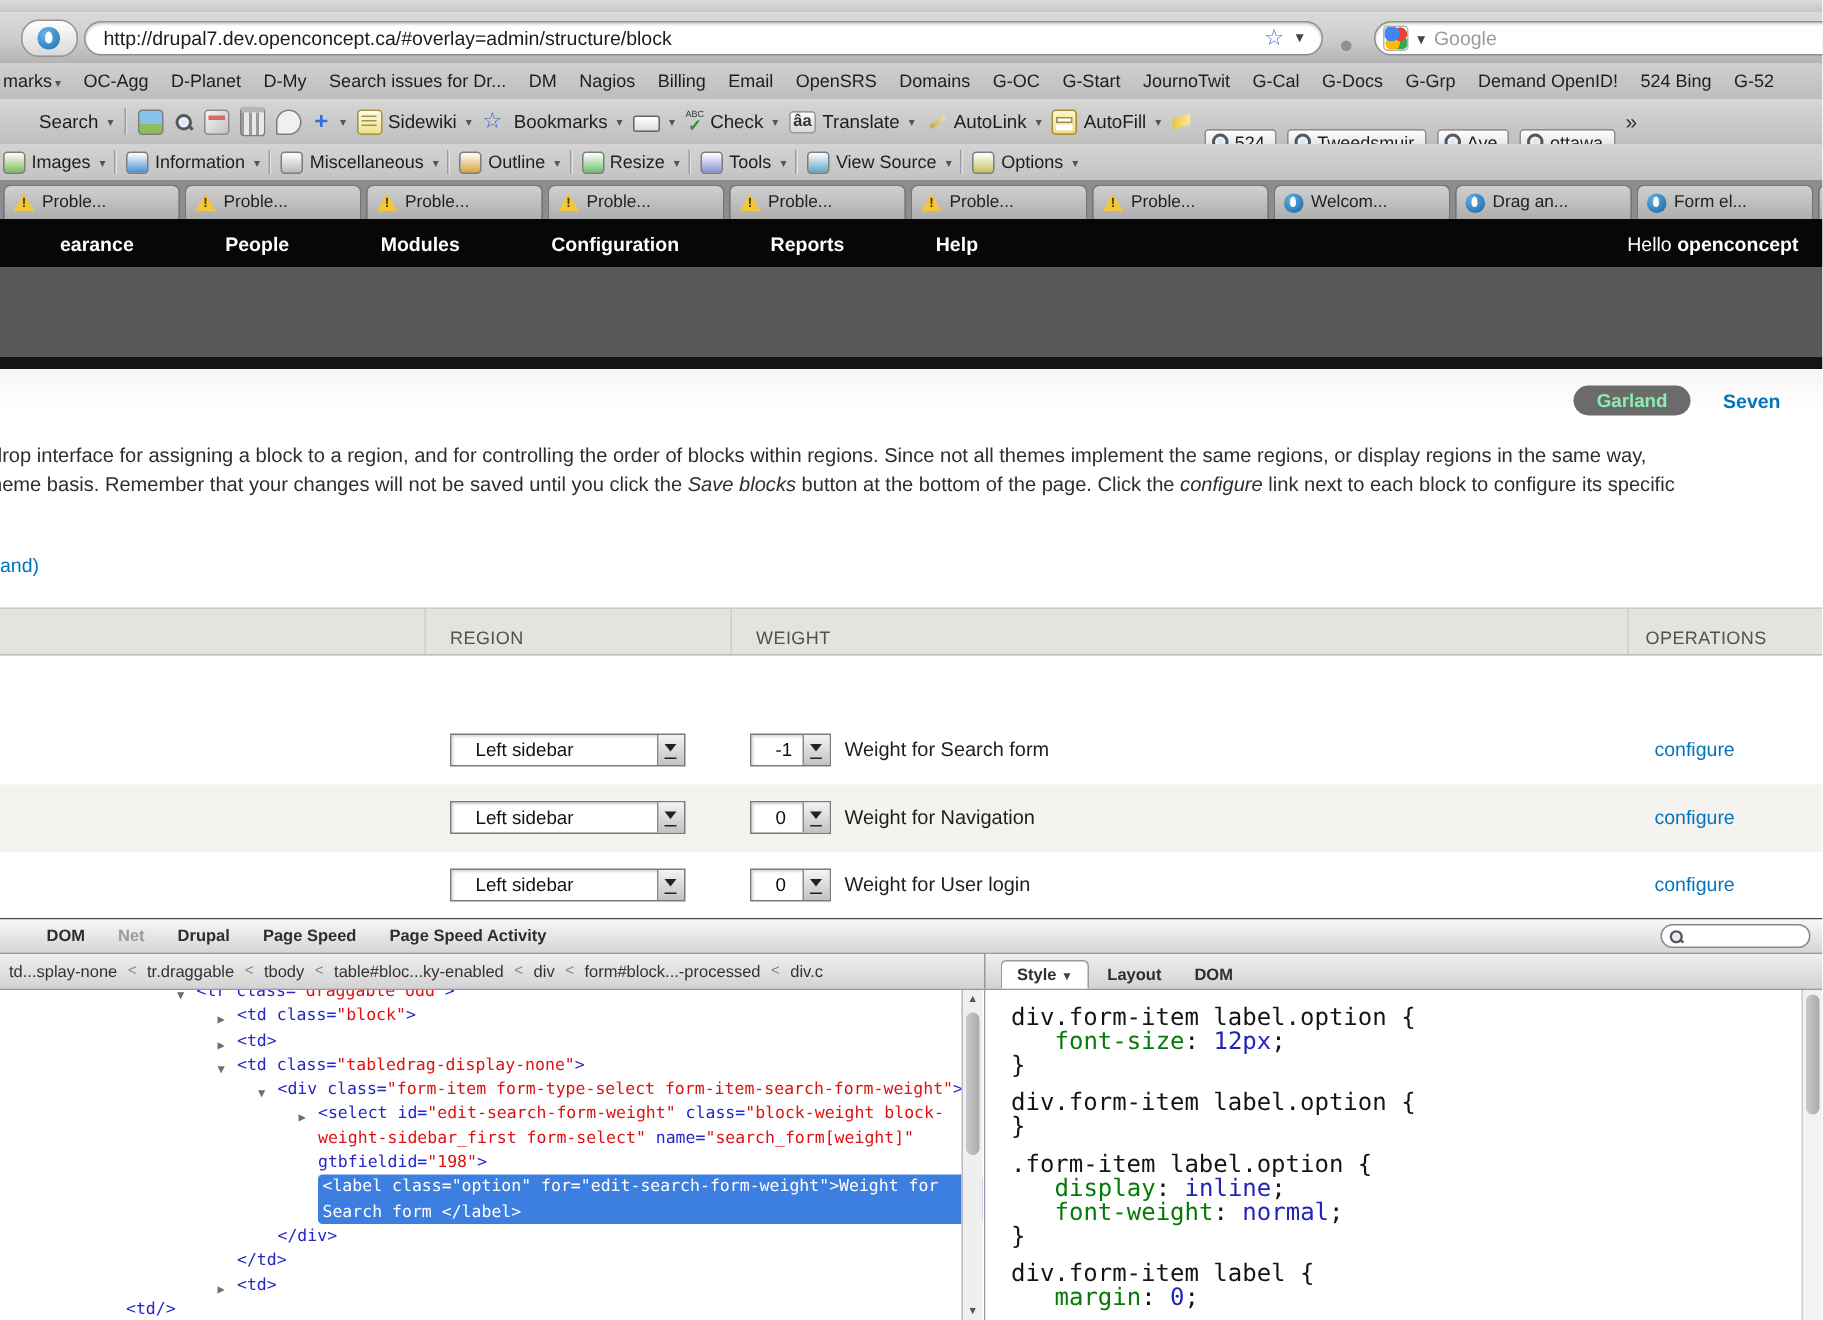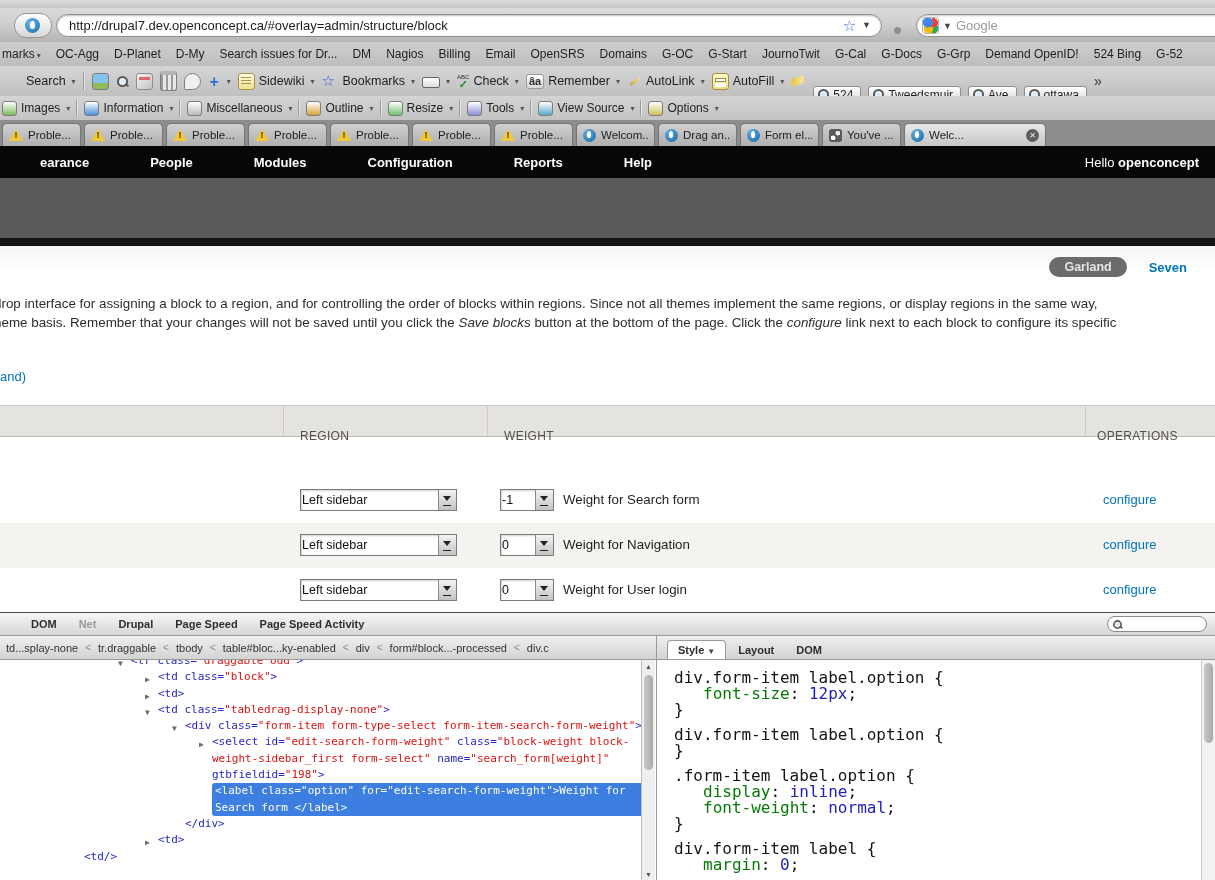--- a/index.html
+++ b/index.html
@@ -60,55 +60,55 @@
   .ic-highlight::after{content:"";position:absolute;left:1px;top:3px;width:11px;height:8px;background:linear-gradient(90deg,#e8c53a,#f7ea9c);transform:skewX(-20deg) rotate(-18deg);}
   .term-btn{display:flex;align-items:center;gap:3px;border:1px solid #8f8f8f;border-radius:3px;background:linear-gradient(#fefefe,#d6d6d6);padding:1px 7px 1px 3px;font-size:12px;color:#1e1e1e;flex:none;margin-top:27px;}
   .more-chevrons{font-size:14px;color:#333;}
 
   #wdtoolbar{top:96px;height:24px;background:linear-gradient(#d4d4d4,#c3c3c3);border-bottom:1px solid #9a9a9a;display:flex;align-items:center;gap:6px;padding-left:2px;overflow:hidden;white-space:nowrap;font-size:12px;color:#1e1e1e;}
   .wd-ic{width:13px;height:13px;border-radius:3px;flex:none;}
   .wd-sep{width:1px;height:16px;background:#9c9c9c;border-right:1px solid #e4e4e4;flex:none;}
   .wd-item{display:flex;align-items:center;gap:4px;flex:none;}
 
   #tabbar{top:120px;height:26px;background:#8d8d8d;display:flex;align-items:flex-end;gap:3px;padding-left:2px;overflow:hidden;}
-  .tab{height:23px;width:79px;border:1px solid #757575;border-bottom:none;border-radius:5px 5px 0 0;background:linear-gradient(#d0d0d0,#aeaeae);display:flex;align-items:center;gap:5px;padding:0 6px;box-sizing:border-box;flex:none;}
+  .tab{height:23px;width:118px;border:1px solid #757575;border-bottom:none;border-radius:5px 5px 0 0;background:linear-gradient(#d0d0d0,#aeaeae);display:flex;align-items:center;gap:5px;padding:0 6px;box-sizing:border-box;flex:none;}
   .tab.active{width:142px;background:linear-gradient(#e8e8e8,#c6c6c6);}
   .tab-label{font-size:11.5px;color:#222;white-space:nowrap;overflow:hidden;text-overflow:clip;flex:1;}
   .fav-warning{width:14px;height:12px;flex:none;position:relative;background:#f3c73c;clip-path:polygon(50% 0,100% 100%,0 100%);}
   .fav-warning::after{content:"!";position:absolute;left:0;right:0;top:1px;text-align:center;font-size:9px;font-weight:bold;color:#4d3a00;}
   .fav-drupal{width:13px;height:13px;border-radius:50%;flex:none;position:relative;background:radial-gradient(circle at 35% 30%,#5fb0e4,#15639f);}
   .fav-drupal::after{content:"";position:absolute;left:4px;top:2px;width:4px;height:7px;border-radius:50%/60% 60% 40% 40%;background:#fff;}
   .fav-share{width:13px;height:13px;border-radius:3px;flex:none;background:
      radial-gradient(circle at 32% 68%,#fff 0 18%,transparent 20%),
      radial-gradient(circle at 68% 32%,#e8e8e8 0 18%,transparent 20%),#5a5a5e;}
   .tab-close{width:13px;height:13px;border-radius:50%;background:#5e5e5e;color:#eee;font-size:8px;line-height:13px;text-align:center;flex:none;}
 
   
   #adminbar{top:146px;height:32px;background:#070707;display:flex;align-items:center;gap:21px;padding-left:0;color:#fff;}
   .admin-item{font-size:13px;font-weight:bold;flex:none;margin-left:40px;}
   #greeting{position:absolute;right:16px;font-size:13px;}
   #grayband{top:178px;height:60px;background:#59595b;}
   #blackline{top:238px;height:8px;background:#141414;}
 
   #content{top:246px;height:366px;background:linear-gradient(#f5f5f5,#ffffff 26px);}
   #theme-tabs{position:absolute;top:11px;right:28px;display:flex;align-items:center;gap:22px;}
-  .theme-pill{background:#6b6b6b;color:#e5e5e5;font-weight:bold;font-size:12.5px;border-radius:11px;padding:3px 15px;}
+  .theme-pill{background:#6b6b6b;color:#86efac;font-weight:bold;font-size:12.5px;border-radius:11px;padding:3px 15px;}
   .theme-link{color:#0074bd;font-size:13px;font-weight:700;text-decoration:none;}
   #intro{position:absolute;left:-6px;top:49px;width:1216px;font-size:13.4px;color:#2d2d2d;line-height:18.5px;}
   #partial-link{position:absolute;left:0;top:123px;color:#0074bd;font-size:13px;text-decoration:none;}
 
   #block-table{position:absolute;left:0;right:0;top:159px;}
   .bt-header{position:relative;height:30px;background:#e5e3e0;border-top:1px solid #cdcbc7;border-bottom:1px solid #bebcb8;}
-  .bt-h{position:absolute;top:23px;font-size:12px;color:#54504a;letter-spacing:.3px;}
+  .bt-h{position:absolute;top:12px;font-size:12px;color:#54504a;letter-spacing:.3px;}
   .bt-vsep{position:absolute;top:0;bottom:0;width:1px;background:#cfccc8;}
   .bt-gap{height:41px;}
   .bt-row{position:relative;height:45px;}
   .bt-row.stripe{background:#f4f3ef;}
   .fselect{position:absolute;top:11px;height:22px;background:#fff;border:1px solid #7b7b7b;box-shadow:inset 1px 1px 2px rgba(0,0,0,.18);box-sizing:border-box;}
-  .fs-text{position:absolute;left:1px;top:3px;font-size:12.5px;color:#111;white-space:nowrap;}
+  .fs-text{position:absolute;left:16px;top:3px;font-size:12.5px;color:#111;white-space:nowrap;}
   .fs-btn{position:absolute;right:0;top:0;bottom:0;width:17px;background:linear-gradient(#f4f4f4,#c2c2c2);border-left:1px solid #8a8a8a;}
   .fs-btn::before{content:"";position:absolute;left:4px;top:6px;border:4px solid transparent;border-top:5px solid #222;}
   .fs-btn::after{content:"";position:absolute;left:4px;top:15px;width:8px;height:1px;background:#222;}
   .row-label{position:absolute;left:563px;top:14px;font-size:13.3px;color:#1e1e1e;}
   .op-link{position:absolute;left:1103px;top:14px;font-size:13px;color:#0074bd;text-decoration:none;}
 
   
   #firebug{top:612px;height:268px;background:#fff;border-top:1px solid #4a4a4a;}
   #fb-toolbar{position:absolute;left:0;right:0;top:0;height:22px;background:linear-gradient(#f7f7f7,#d6d6d6);border-bottom:1px solid #9a9a9a;display:flex;align-items:center;padding-left:20px;gap:0;}
   .fb-tab{font-size:11px;font-weight:bold;color:#2e2e2e;padding:0 11px;flex:none;}
@@ -235,21 +235,21 @@
     <span class="tb-menu">
       <span class="ic ic-check">
         <span class="abc">ABC</span>
         <span class="chk">✓</span>
       </span>
       <span class="tb-label">Check</span>
       <span class="dd-arrow">▾</span>
     </span>
     <span class="tb-menu">
       <span class="ic ic-translate">âa</span>
-      <span class="tb-label">Remember</span>
+      <span class="tb-label">Translate</span>
       <span class="dd-arrow">▾</span>
     </span>
     <span class="tb-menu">
       <span class="ic ic-wand"></span>
       <span class="tb-label">AutoLink</span>
       <span class="dd-arrow">▾</span>
     </span>
     <span class="tb-menu">
       <span class="ic ic-form"></span>
       <span class="tb-label">AutoFill</span>
@@ -490,20 +490,21 @@
           <div class="t-line" style="padding-left: 131px; max-width: 571px;"><span class="t-arrow" style="left: 118px;">▼</span><span class="t-tag">&lt;tr class=</span><span class="t-val">"draggable odd"</span><span class="t-tag">&gt;</span></div>
           <div class="t-line" style="padding-left: 158px; max-width: 598px;"><span class="t-arrow" style="left: 145px;">▶</span><span class="t-tag">&lt;td class=</span><span class="t-val">"block"</span><span class="t-tag">&gt;</span></div>
           <div class="t-line" style="padding-left: 158px; max-width: 598px;"><span class="t-arrow" style="left: 145px;">▶</span><span class="t-tag">&lt;td&gt;</span></div>
           <div class="t-line" style="padding-left: 158px; max-width: 598px;"><span class="t-arrow" style="left: 145px;">▼</span><span class="t-tag">&lt;td class=</span><span class="t-val">"tabledrag-display-none"</span><span class="t-tag">&gt;</span></div>
           <div class="t-line" style="padding-left: 185px; max-width: 625px;"><span class="t-arrow" style="left: 172px;">▼</span><span class="t-tag">&lt;div class=</span><span class="t-val">"form-item form-type-select form-item-search-form-weight"</span><span class="t-tag">&gt;</span></div>
           <div class="t-line" style="padding-left: 212px; max-width: 652px;"><span class="t-arrow" style="left: 199px;">▶</span><span class="t-tag">&lt;select id=</span><span class="t-val">"edit-search-form-weight"</span><span class="t-tag"> class=</span><span class="t-val">"block-weight block-weight-sidebar_first form-select"</span><span class="t-tag"> name=</span><span class="t-val">"search_form[weight]"</span><span class="t-tag"> gtbfieldid=</span><span class="t-val">"198"</span><span class="t-tag">&gt;</span></div>
           <div class="t-line" style="padding-left: 212px; max-width: 652px;">
             <span class="hl-box"><span>&lt;label class="option" for="edit-search-form-weight"&gt;Weight for Search form &lt;/label&gt;</span></span>
           </div>
           <div class="t-line" style="padding-left: 185px; max-width: 625px;"><span class="t-tag">&lt;/div&gt;</span></div>
+          <div class="t-line" style="padding-left: 158px; max-width: 598px;"><span class="t-tag">&lt;/td&gt;</span></div>
           <div class="t-line" style="padding-left: 158px; max-width: 598px;"><span class="t-arrow" style="left: 145px;">▶</span><span class="t-tag">&lt;td&gt;</span></div>
           <div class="t-line" style="padding-left: 84px; max-width: 598px;"><span class="t-tag">&lt;td/&gt;</span></div>
         </div>
       <div id="fb-html-scroll">
         <span class="sb-arrow" style="top:1px">▲</span>
         <span class="sb-thumb" style="top:15px;height:95px"></span>
         <span class="sb-arrow" style="bottom:1px">▼</span>
       </div>
     </div>
     <div id="fb-style">

